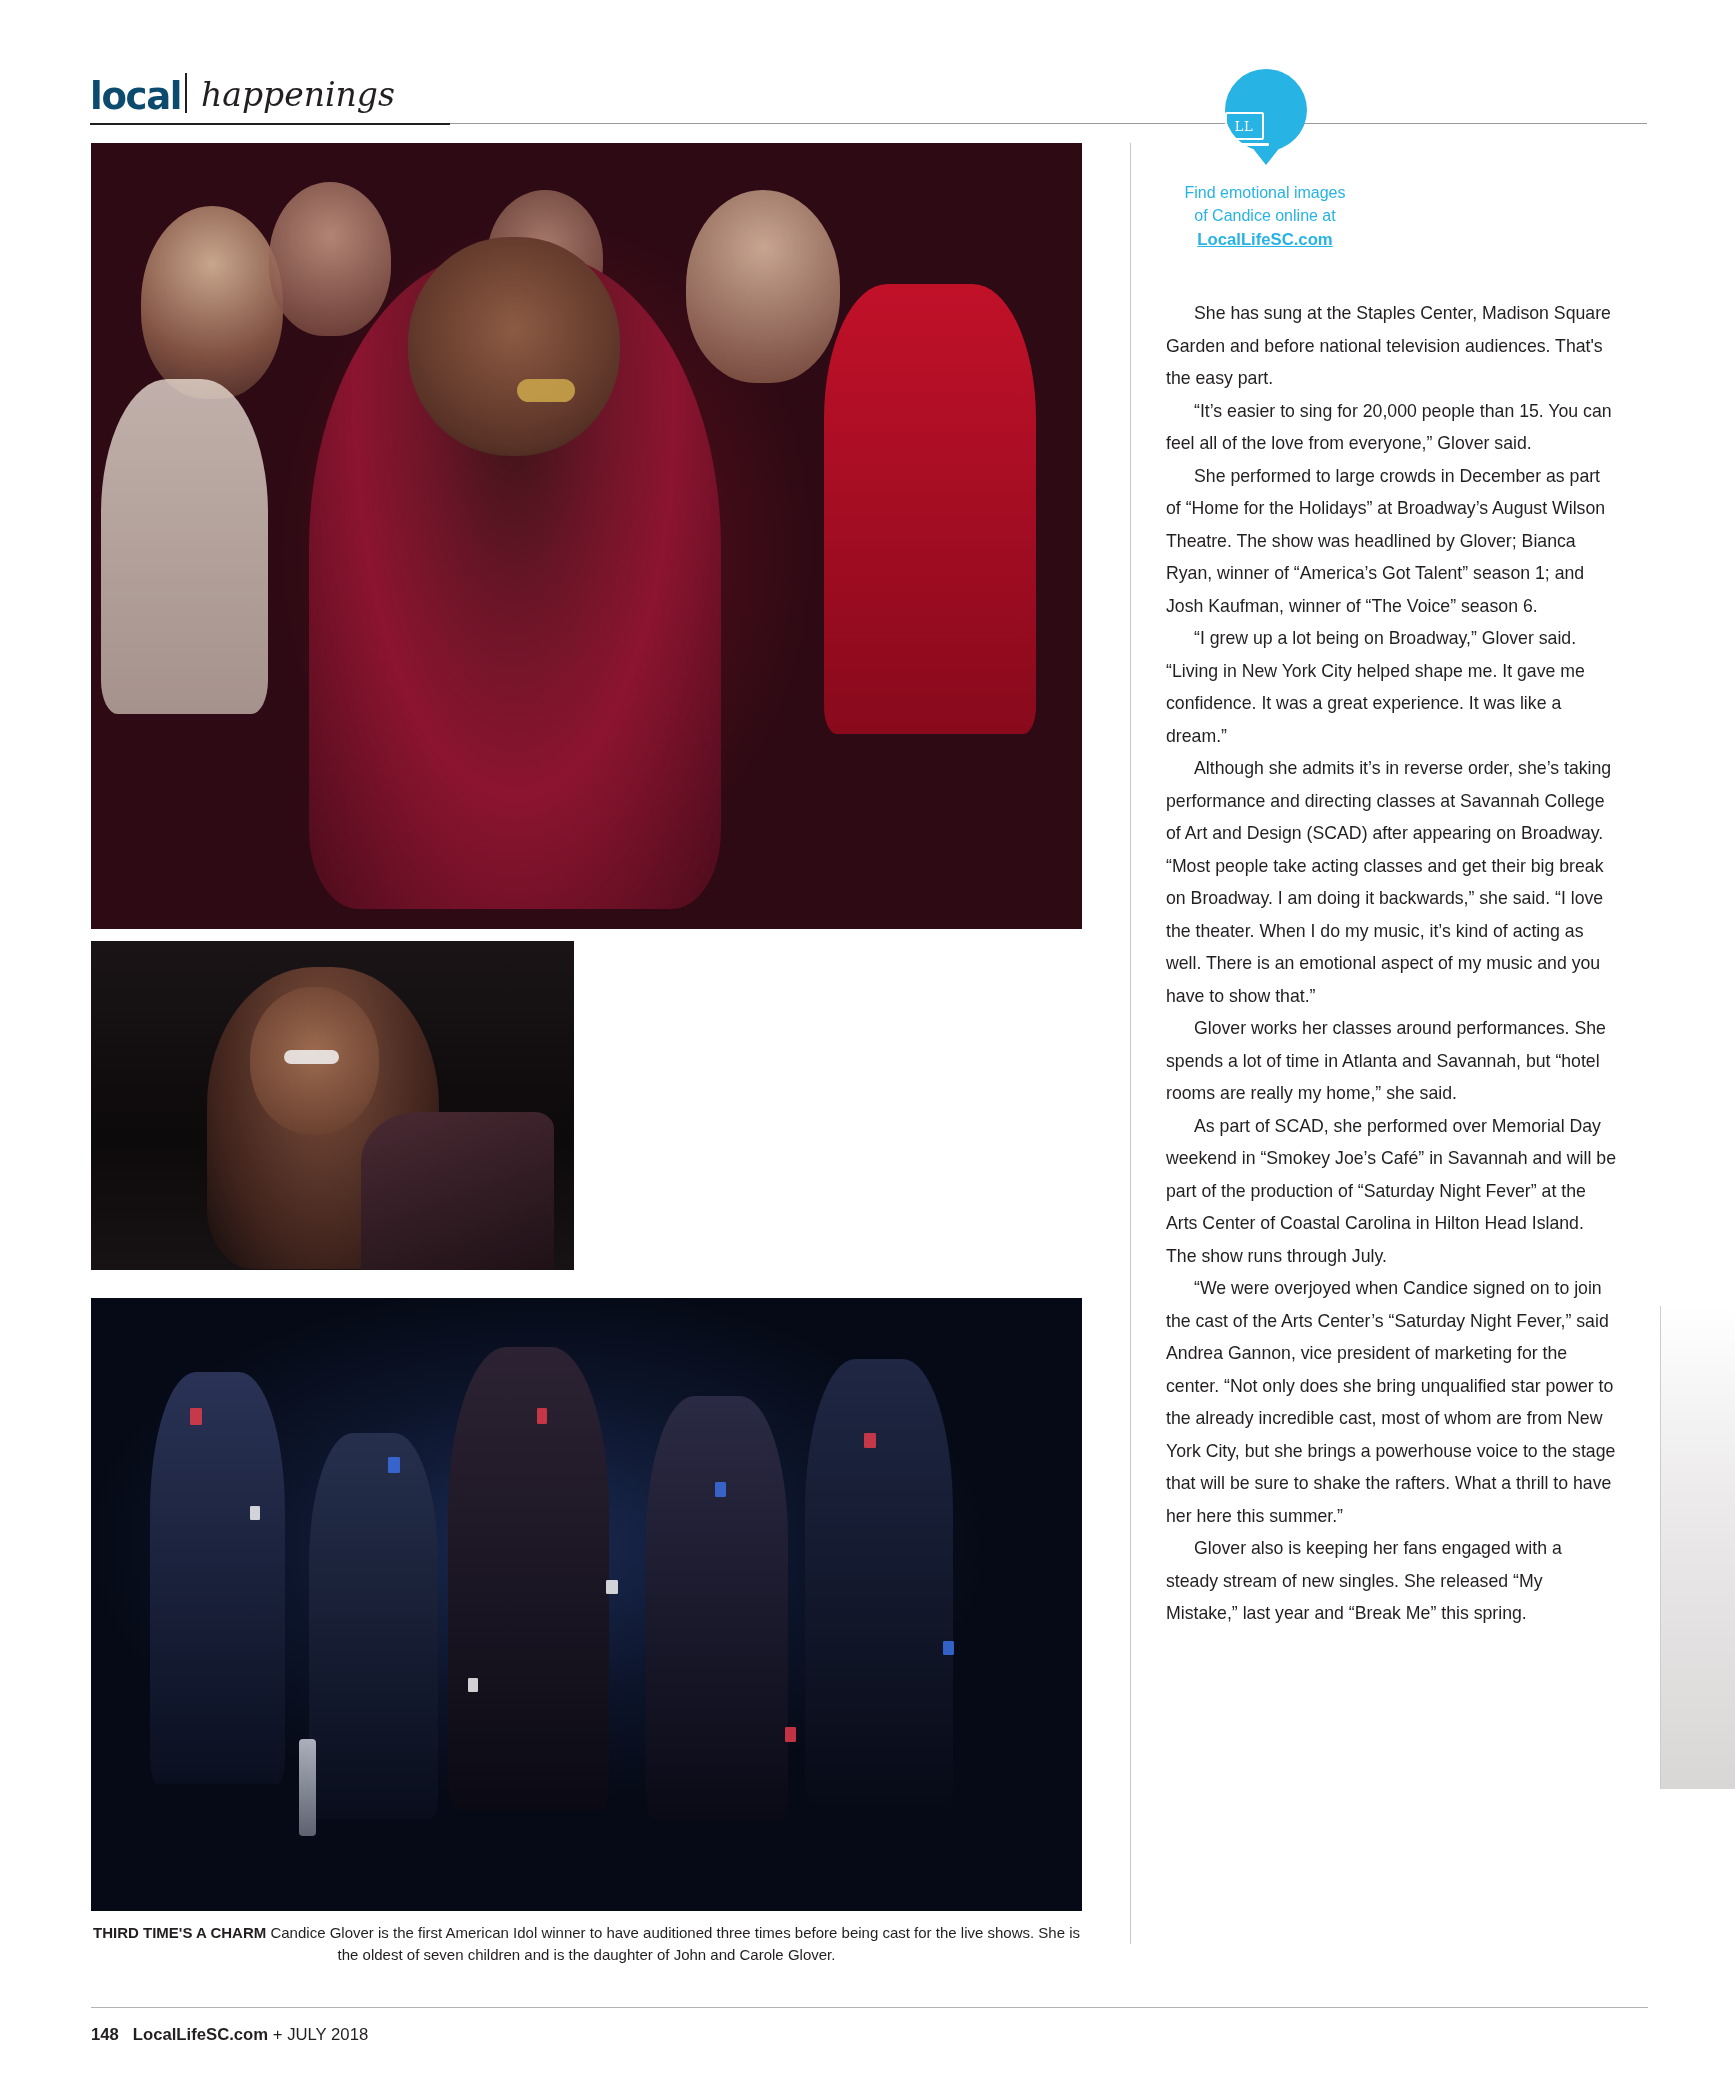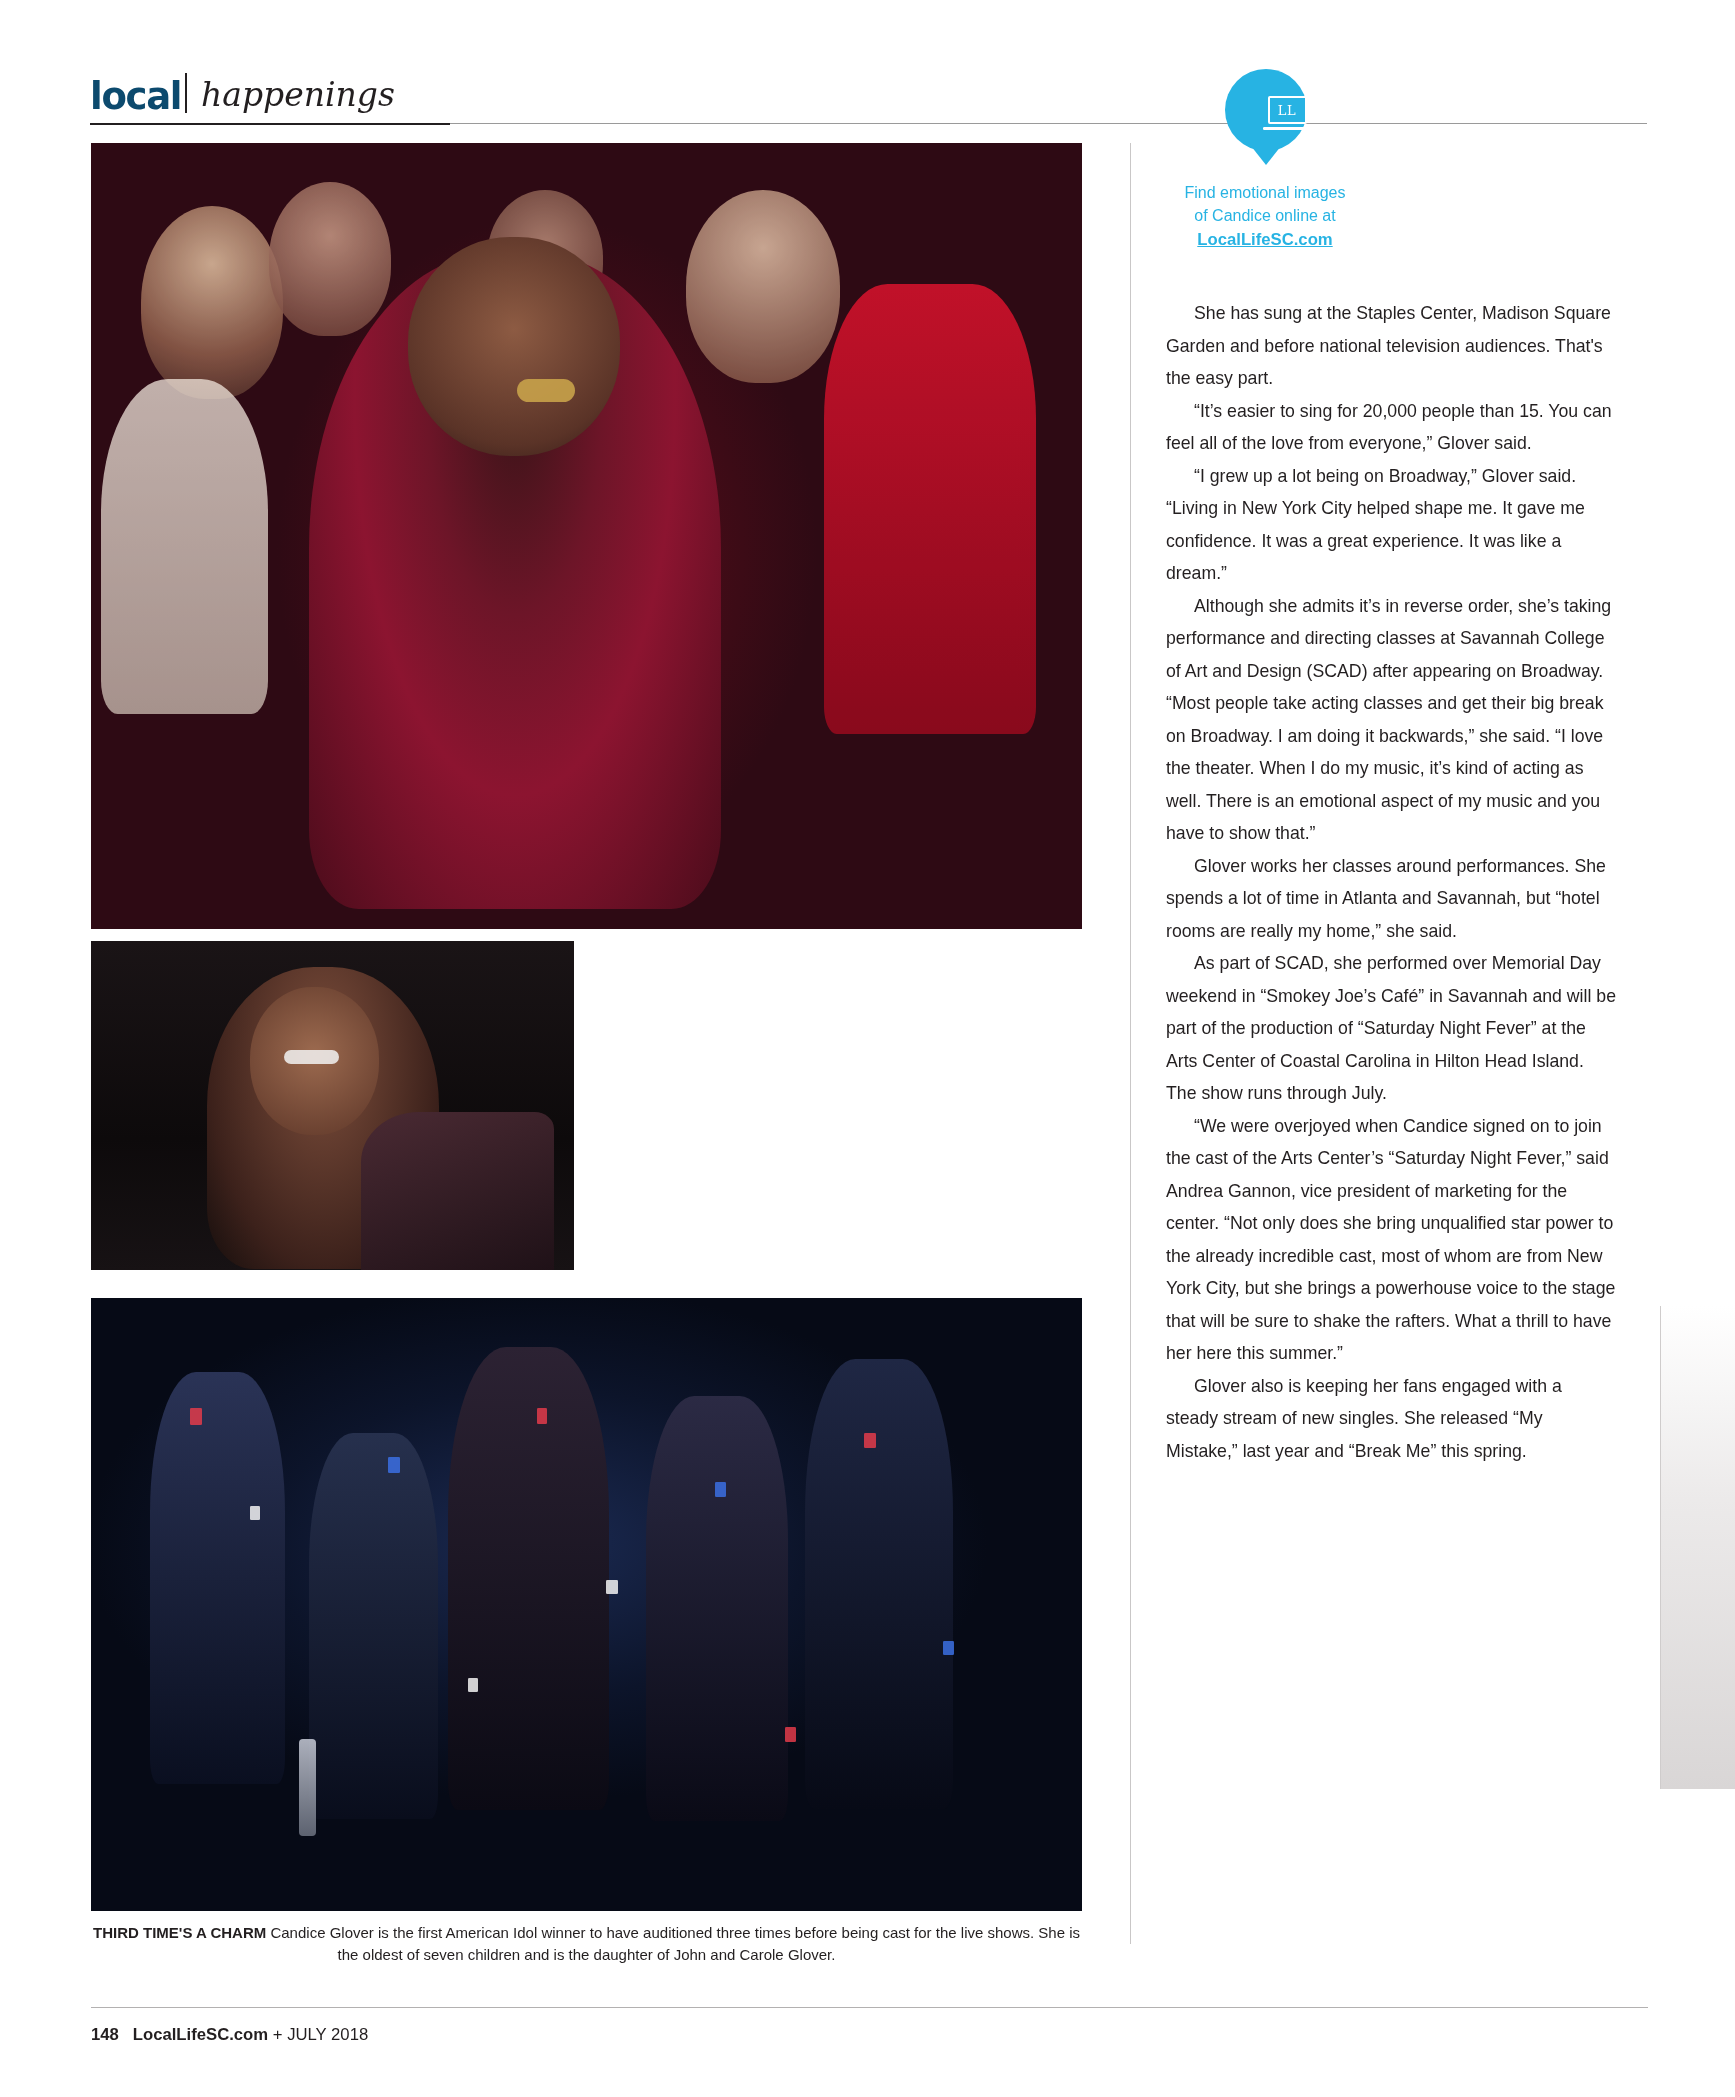--- a/index.html
+++ b/index.html
@@ -174,25 +174,25 @@
     position: absolute;
     left: 50%;
     bottom: -14px;
     transform: translateX(-50%);
     border-left: 15.4px solid transparent;
     border-right: 15.4px solid transparent;
     border-top: 19.3px solid #27b3e3;
   }
   .badge-glyph {
     position: absolute;
-    left: 0; top: 0;
+    left: 0; top: 16px;
     width: 82px; height: 82px;
     display: flex;
     align-items: center;
-    justify-content: flex-end;
+    justify-content: flex-start;
   }
   .badge-glyph .screen {
     width: 39px; height: 28px;
     border: 2.6px solid #ffffff;
     border-radius: 1.9px;
     position: relative;
     display: flex;
     align-items: center;
     justify-content: center;
     font-family: "DejaVu Serif", serif;
@@ -337,20 +337,21 @@
     <div class="badge-text">
       <span>Find emotional images</span><br>
       <span>of Candice online at</span>
       <a class="badge-link" href="#">LocalLifeSC.com</a>
     </div>
   </div>
 
   <div class="body-col">
     <p>She has sung at the Staples Center, Madison Square Garden and before national television audiences. That's the easy part.</p>
     <p>“It’s easier to sing for 20,000 people than 15. You can feel all of the love from everyone,” Glover said.</p>
+    <p>She performed to large crowds in December as part of “Home for the Holidays” at Broadway’s August Wilson Theatre. The show was headlined by Glover; Bianca Ryan, winner of “America’s Got Talent” season 1; and Josh Kaufman, winner of “The Voice” season 6.</p>
     <p>“I grew up a lot being on Broadway,” Glover said. “Living in New York City helped shape me. It gave me confidence. It was a great experience. It was like a dream.”</p>
     <p>Although she admits it’s in reverse order, she’s taking performance and directing classes at Savannah College of Art and Design (SCAD) after appearing on Broadway. “Most people take acting classes and get their big break on Broadway. I am doing it backwards,” she said. “I love the theater. When I do my music, it’s kind of acting as well. There is an emotional aspect of my music and you have to show that.”</p>
     <p>Glover works her classes around performances. She spends a lot of time in Atlanta and Savannah, but “hotel rooms are really my home,” she said.</p>
     <p>As part of SCAD, she performed over Memorial Day weekend  in “Smokey Joe’s Café” in Savannah and will be part of the production of “Saturday Night Fever” at the Arts Center of Coastal Carolina in Hilton Head Island. The show runs through July.</p>
     <p>“We were overjoyed when Candice signed on to join the cast of the Arts Center’s “Saturday Night Fever,” said Andrea Gannon, vice president of marketing for the center. “Not only does she bring unqualified star power to the already incredible cast, most of whom are from New York City, but she brings a powerhouse voice to the stage that will be sure to shake the rafters. What a thrill to have her here this summer.”</p>
     <p>Glover also is keeping her fans engaged with a steady stream of new singles. She released “My Mistake,” last year and “Break Me” this spring.</p>
   </div>
 
   <div class="footer">
     <div class="footer-rule"></div>

